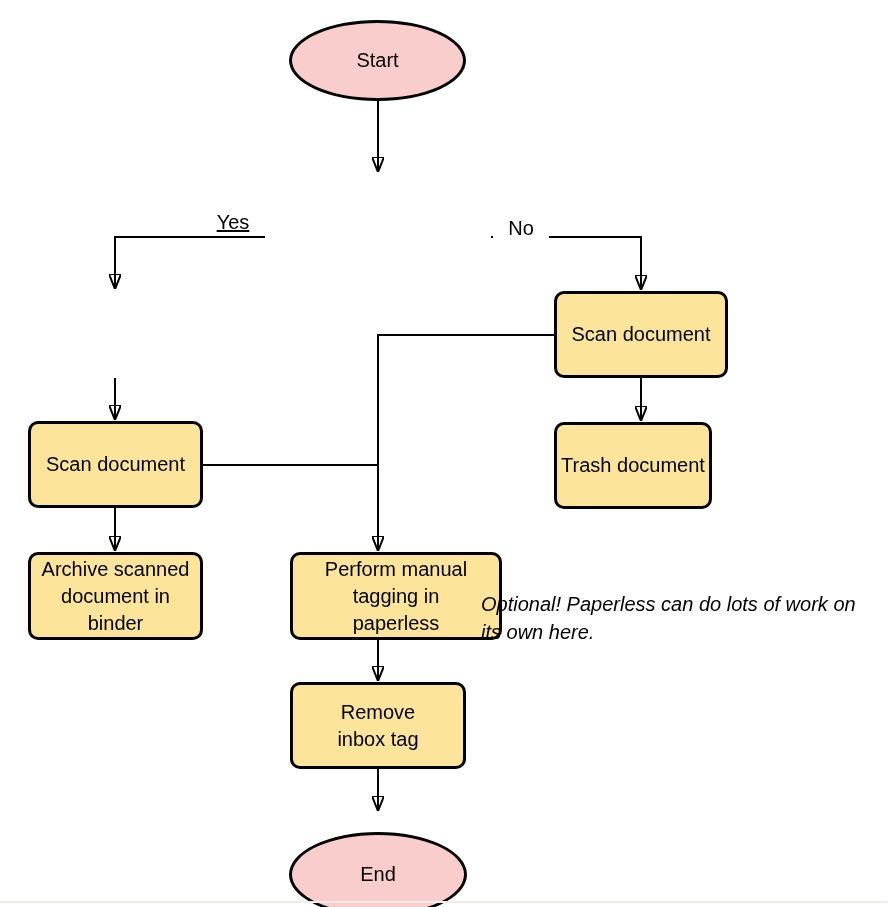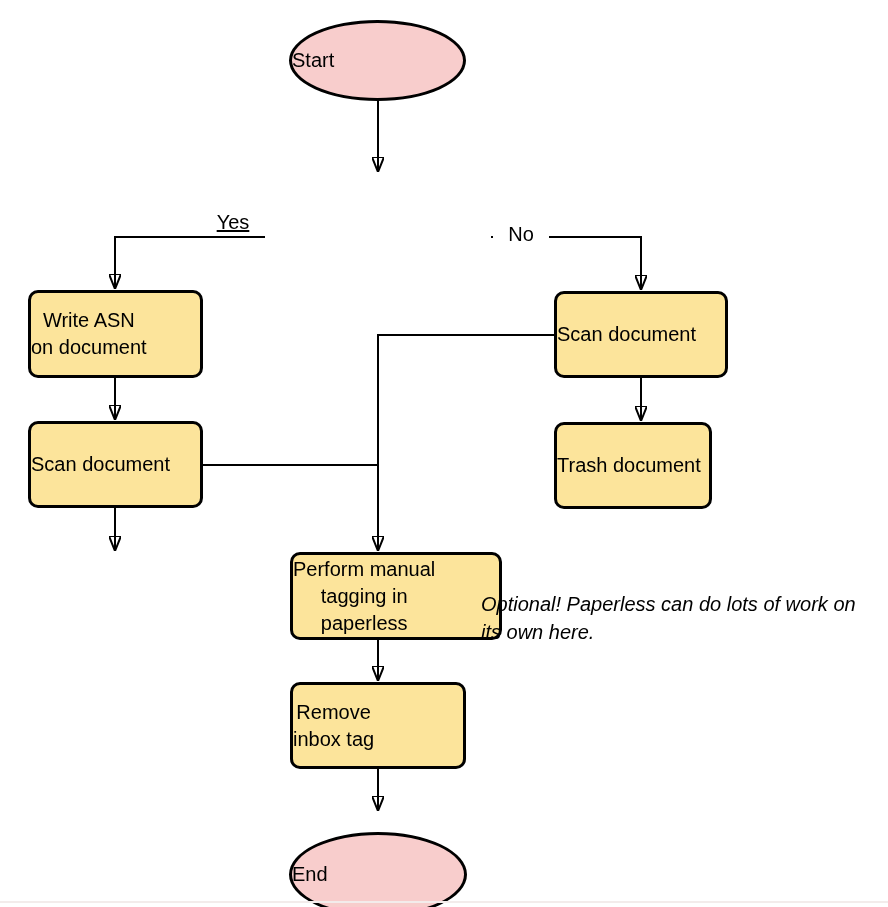--- a/index.html
+++ b/index.html
@@ -26,20 +26,21 @@
   }
   .edges path {
     fill: none;
     stroke: var(--stroke, #000);
     stroke-width: 2;
   }
   .node {
     position: absolute;
     display: flex;
     align-items: center;
+    justify-content: center;
     text-align: center;
     font-size: 20px;
     line-height: 27px;
   }
   .node .label { white-space: pre-line; }
   .terminal {
     background: var(--terminal-fill, #f8cdcc);
     border: 3px solid var(--stroke, #000);
     border-radius: 50%;
   }
@@ -98,31 +99,32 @@
     <path d="M378 640 L378 680" marker-end="url(#arrowhead)"></path>
     <path d="M378 769 L378 810" marker-end="url(#arrowhead)"></path>
   </svg>
 
   <div class="node terminal" style="left:289px; top:20px; width:177px; height:81px;">
     <div class="label">Start</div>
   </div>
 
 
   <div class="edge-label" style="left:205px; top:210px;text-decoration:underline;">Yes</div>
-  <div class="edge-label" style="left:493px; top:222px;">No</div>
+  <div class="edge-label" style="left:493px; top:216px;">No</div>
 
-  <div class="node process" style="left:28px; top:290px; width:175px; height:88px;">
-    <div class="label">Write ASN
-on document</div>
-  </div>
 
   <div class="node process" style="left:28px; top:421px; width:175px; height:87px;">
     <div class="label">Scan document</div>
   </div>
 
+  <div class="node process" style="left:28px; top:552px; width:175px; height:88px;">
+    <div class="label">Archive scanned
+document in
+binder</div>
+  </div>
 
   <div class="node process" style="left:554px; top:291px; width:174px; height:87px;">
     <div class="label">Scan document</div>
   </div>
 
   <div class="node process" style="left:554px; top:422px; width:158px; height:87px;">
     <div class="label">Trash document</div>
   </div>
 
   <div class="node process" style="left:290px; top:552px; width:212px; height:88px;">

